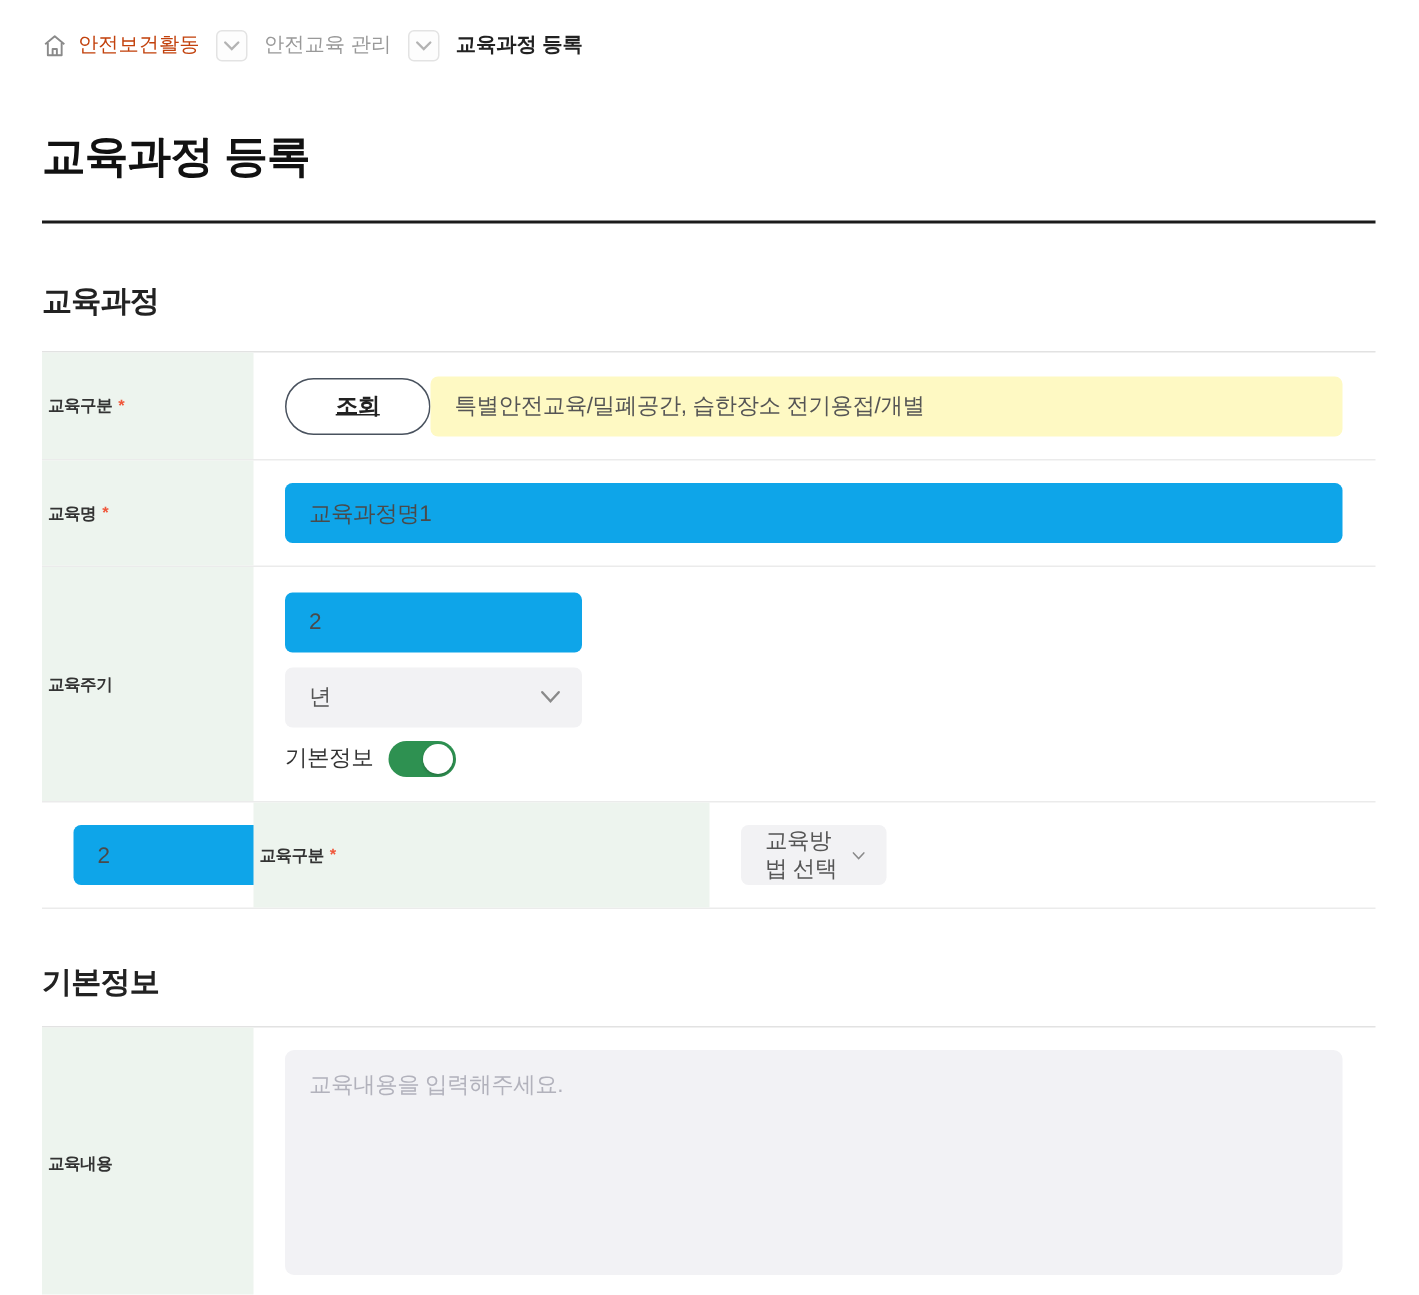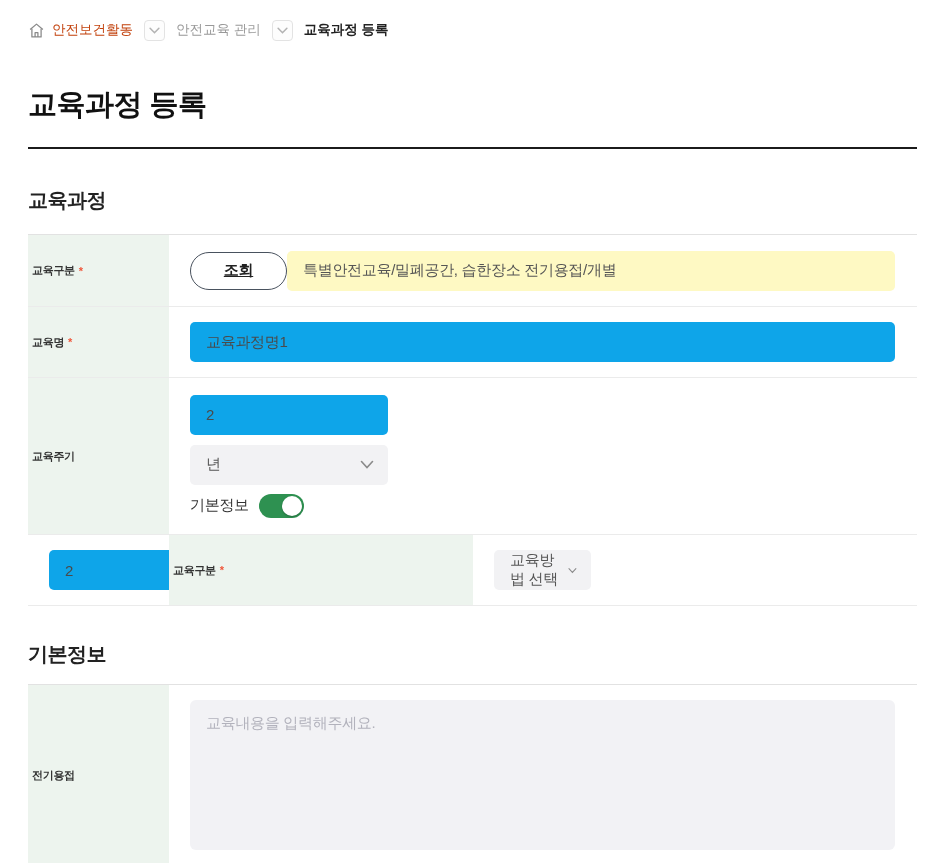--- a/index.html
+++ b/index.html
@@ -195,21 +195,21 @@
       </div>
     </div>
   </div>
 
   <h2 class="section-heading sec2">기본정보</h2>
 
   <div class="form-table">
 
     <div class="frow cols-2 r-content">
       <div class="label-cell">
-        <span>전기용접</span>
+        <span>교육내용</span>
       </div>
       <div class="content-cell">
         <textarea class="textarea" placeholder="교육내용을 입력해주세요." style=""></textarea>
       </div>
     </div>
 
   </div>
 
 </div>
 

